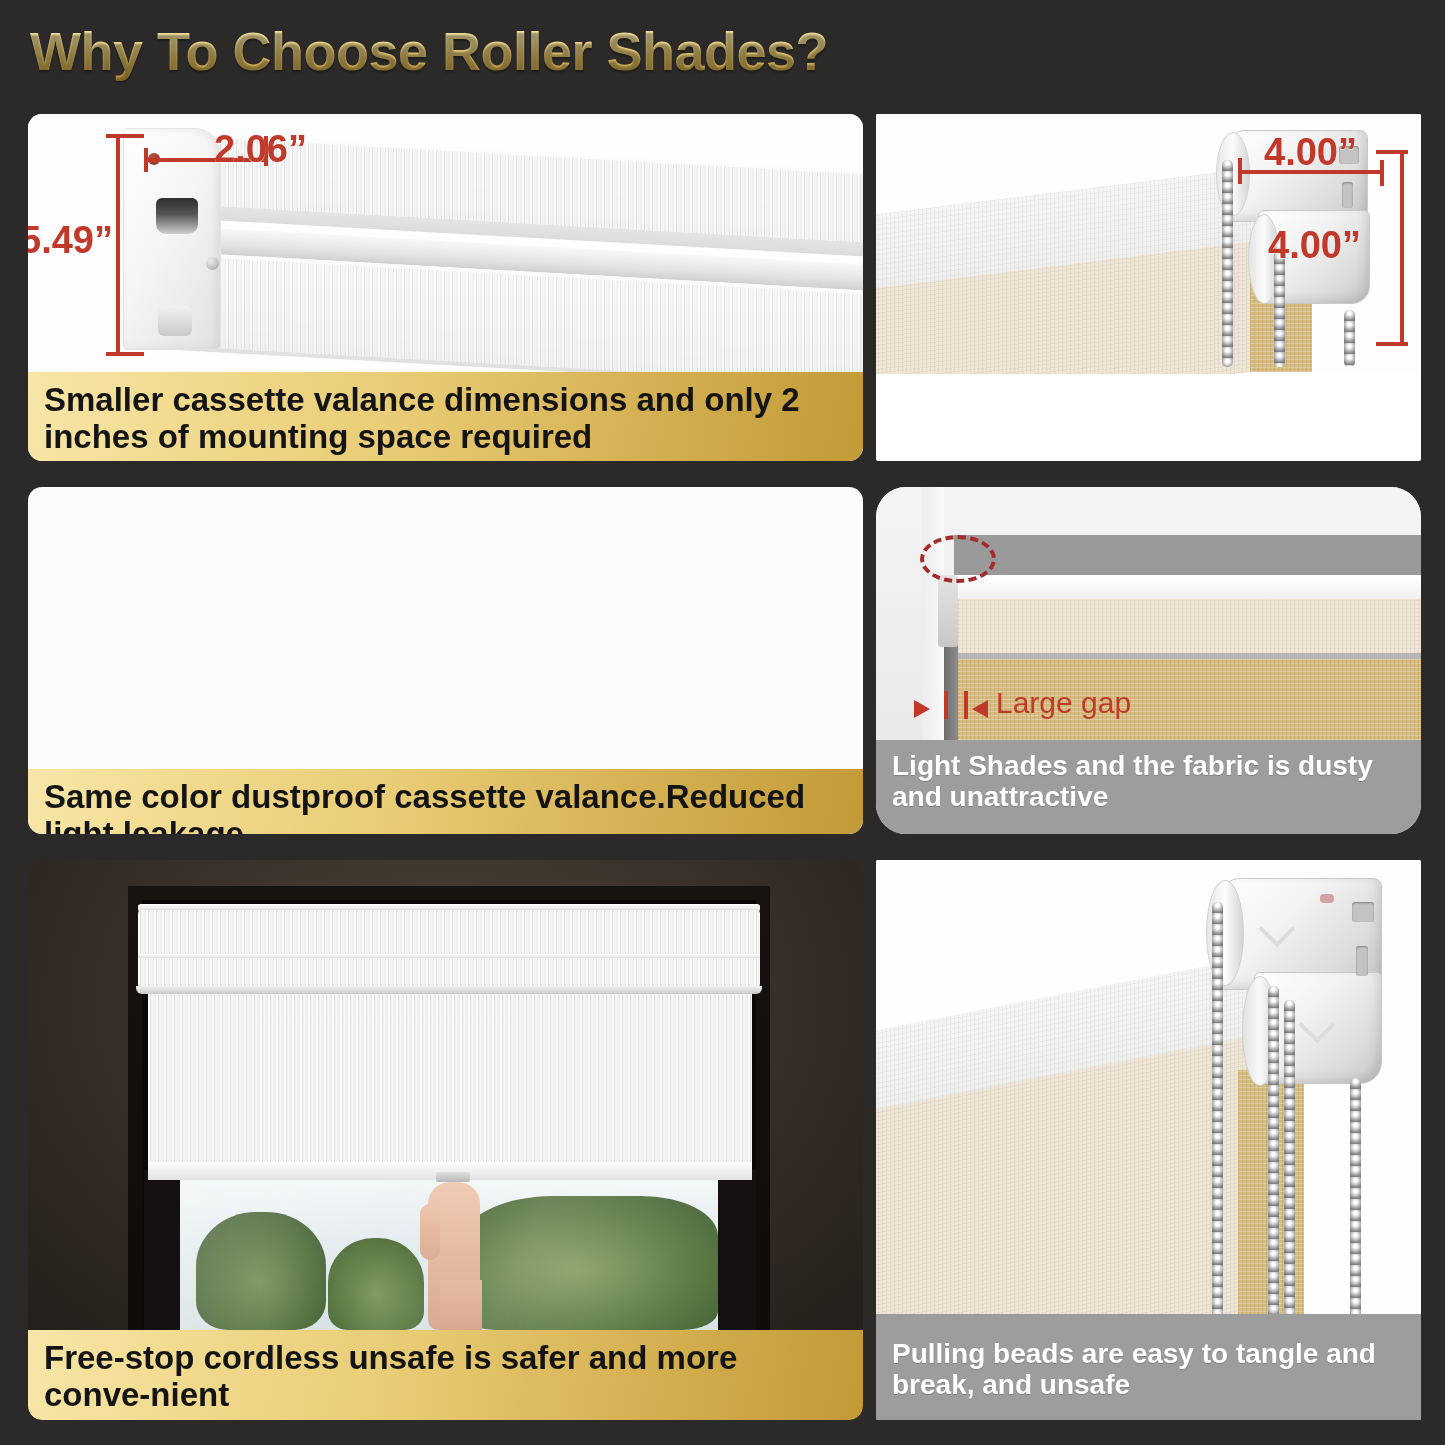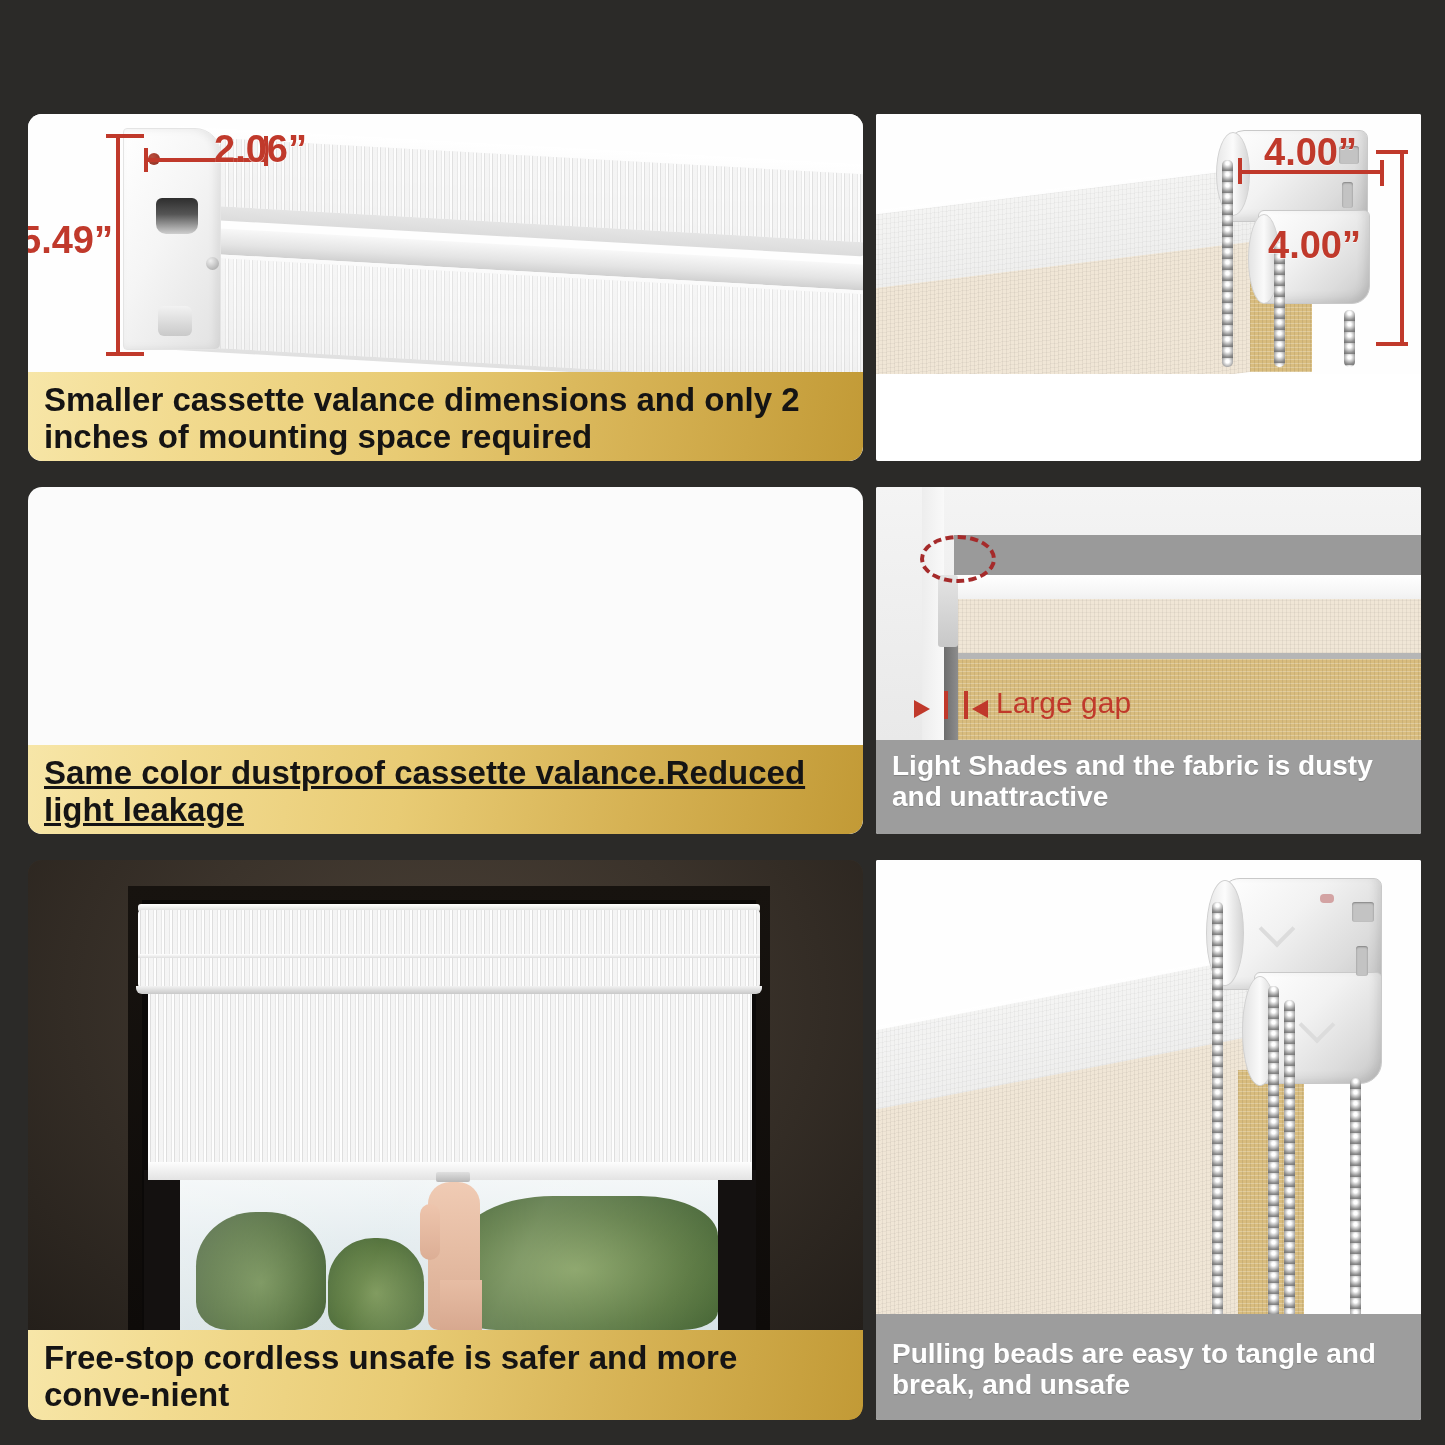--- a/index.html
+++ b/index.html
@@ -121,20 +121,21 @@
   .slot {
     position:absolute; background:#c3c3c3; border-radius:3px;
     box-shadow: inset 0 1px 2px rgba(0,0,0,0.35);
   }
 </style>
 </head>
 <body>
 
 <div class="page">
 
+  <div class="title">Why To Choose Roller Shades?</div>
 
   <div class="panel left" style="left:28px; top:114px; width:835px; height:347px; background:#fdfdfd;">
     <div class="photo" style="height:258px;">
       <div class="bg-white"></div>
 
       <div style="position:absolute;left:148px;top:12px;width:690px;height:92px;
                   transform:skewY(3.2deg); transform-origin:left top;
                   background:linear-gradient(180deg,#ffffff 0%,#fafafa 30%,#ececec 72%,#dcdcdc 100%);
                   border-radius:4px 6px 6px 4px;"></div>
       <div class="brushed" style="position:absolute;left:150px;top:22px;width:688px;height:68px;
@@ -227,26 +228,26 @@
       <div class="dimline" style="left:524px; top:36px; width:4px; height:196px;"></div>
       <div class="dimline" style="left:500px; top:36px; width:32px; height:4px;"></div>
       <div class="dimline" style="left:500px; top:228px; width:32px; height:4px;"></div>
       <div class="dimtxt" style="left:392px; top:110px; font-size:38px;">4.00”</div>
     </div>
 
   </div>
 
   <div class="panel left" style="left:28px; top:487px; width:835px; height:347px; background:#fbfbfb;">
 
-    <div class="cap gold" style="height:89px;text-decoration:underline;">
+    <div class="cap gold" style="height:65px;">
       <span>Same color dustproof cassette valance.Reduced light leakage</span>
     </div>
   </div>
 
-  <div class="panel right" style="left:876px; top:487px; width:545px; height:347px; background:#efefef;">
+  <div class="panel right" style="left:876px; top:487px; width:545px; height:347px; background:#efefef;border-radius:30px;">
     <div class="photo" style="height:253px;">
       <div style="position:absolute;inset:0;background:linear-gradient(180deg,#f4f4f4 0%,#eeeeee 55%,#e9e9e9 100%);"></div>
 
       <div style="position:absolute;left:78px;top:48px;width:467px;height:44px;background:#9a9a9a;"></div>
 
       <div style="position:absolute;left:78px;top:88px;width:467px;height:48px;
                   background:linear-gradient(180deg,#ffffff 0%,#f6f6f6 35%,#dedede 100%);
                   border-radius:0 0 8px 8px;"></div>
 
       <div class="weave-cream" style="position:absolute;left:82px;top:112px;width:463px;height:58px;"></div>

